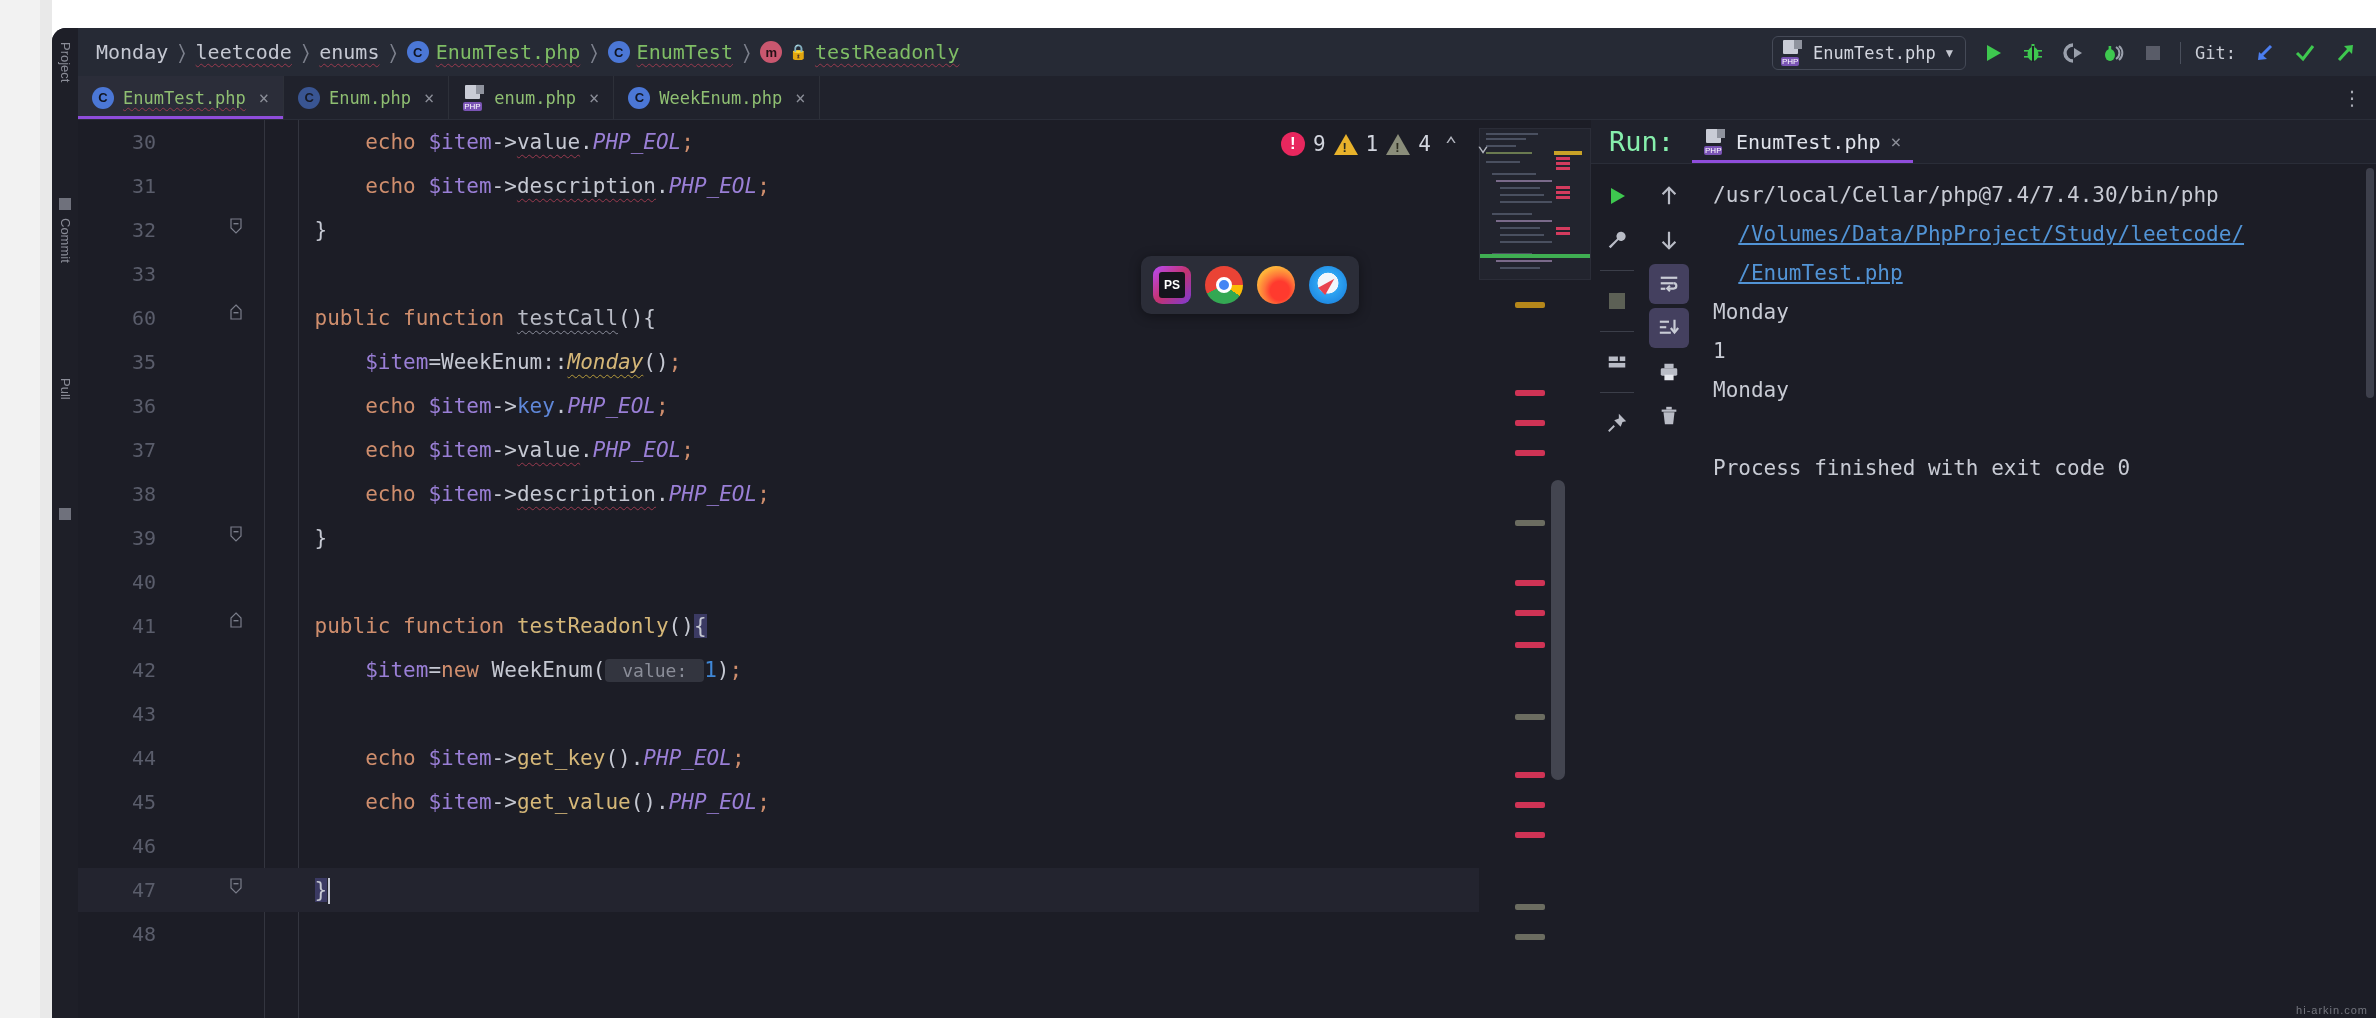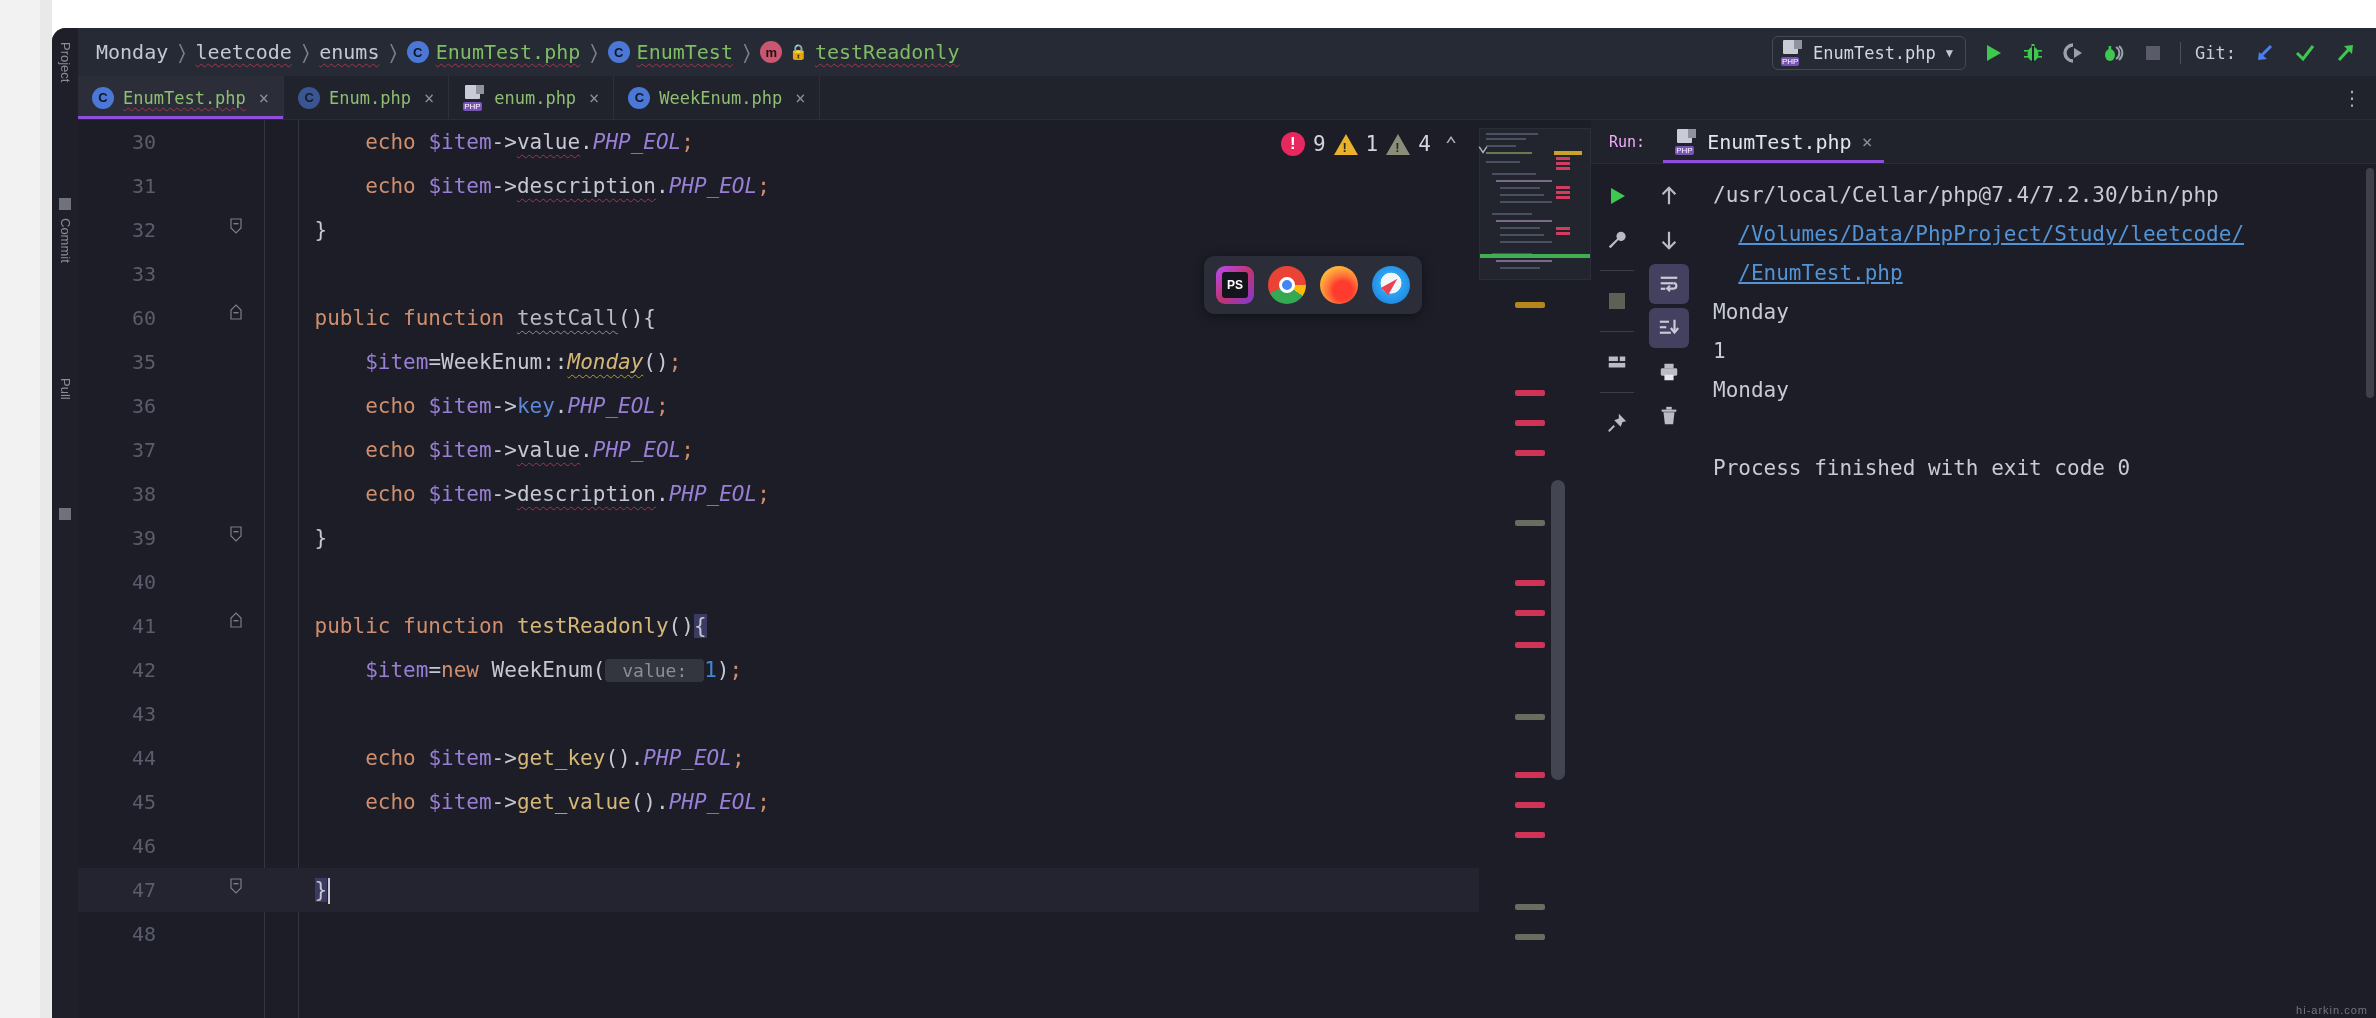--- a/index.html
+++ b/index.html
@@ -232,21 +232,21 @@
   .mk-red { background: #cf3355; }
   .mk-yel { background: #b5871a; }
   .mk-gry { background: #6b6c60; }
   .scrollthumb {
     position: absolute; right: 26px; width: 14px; border-radius: 7px;
     background: #4a4c58; opacity: .85;
   }
 
   
   .dock {
-    position: absolute; left: 1152px; top: 228px;
+    position: absolute; left: 1089px; top: 228px;
     background: #2b2d38; border-radius: 10px;
     padding: 10px 12px; display: flex; gap: 14px; align-items: center;
     z-index: 9;
     box-shadow: 0 2px 12px rgba(0,0,0,.4);
   }
   .dockicon { width: 38px; height: 38px; border-radius: 9px; position: relative; }
   .di-ps { background: linear-gradient(135deg,#b74af7 0%,#c4336f 50%,#7c3ad6 100%); display:flex;align-items:center;justify-content:center; }
   .di-ps .inner { width:26px;height:26px;background:#14141c;border-radius:3px;display:flex;align-items:center;justify-content:center;color:#fff;font-size:12px;font-weight:bold;font-family:"Liberation Sans",sans-serif;}
   .di-chrome { border-radius: 50%; background: conic-gradient(from -30deg,#ea4335 0 33%,#fbbc05 33% 43%,#34a853 43% 76%,#ea4335 76% 100%); display:flex;align-items:center;justify-content:center;}
   .di-chrome .inner { width:16px;height:16px;border-radius:50%;background:#4285f4;border:3px solid #fff;}
@@ -258,21 +258,21 @@
   .runpanel {
     position: absolute; left: 1539px; top: 92px; right: 0; bottom: 0;
     background: #1c1d26;
   }
   .runheader {
     position: absolute; left: 0; right: 0; top: 0; height: 44px;
     background: #20222c; display: flex; align-items: center;
     gap: 18px; padding-left: 18px;
     border-bottom: 1px solid #2a2d38;
   }
-  .runlabel { color: #f0abfc; font-size: 15px; }
+  .runlabel { color: #86efac; font-size: 27px; }
   .runtab {
     display: flex; align-items: center; gap: 10px; height: 100%;
     padding: 0 12px; position: relative; color: #e1e4ec; font-size: 20px;
   }
   .runtab::after {
     content:""; position:absolute; left:0;right:0;bottom:0;height:3px;background:#8f4ddb;
   }
   .runtab .tclose { color: #8a8d97; font-size: 18px; }
   .runtools {
     position: absolute; left: 0; top: 44px; bottom: 0; width: 104px;
@@ -647,21 +647,21 @@
           <div class="tbtn">
             <svg width="22" height="22" viewBox="0 0 24 24">
               <rect x="4" y="5" width="16" height="2.4" fill="#b9bcc6"></rect>
               <rect x="9" y="2" width="6" height="3" fill="#b9bcc6"></rect>
               <path d="M6 8 h12 l-1.5 13 h-9 z" fill="#b9bcc6"></path>
             </svg>
           </div>
         </div>
       </div>
 
-      <div class="runout"><span>/usr/local/Cellar/php@7.4/7.2.30/bin/php</span>
+      <div class="runout"><span>/usr/local/Cellar/php@7.4/7.4.30/bin/php</span>
   <span class="link">/Volumes/Data/PhpProject/Study/leetcode/</span>
   <span class="link">/EnumTest.php</span>
 <span>Monday</span>
 <span>1</span>
 <span>Monday</span>
 
 <span>Process finished with exit code 0</span></div>
       <div class="runscroll"></div>
     </div>
 

